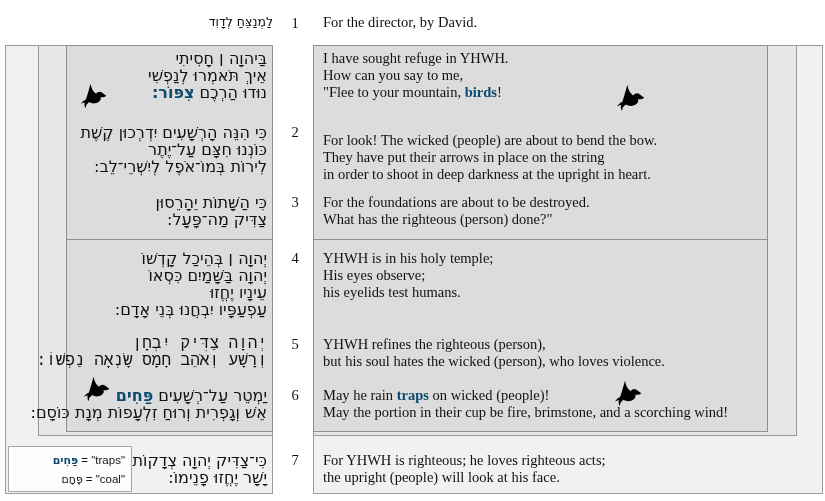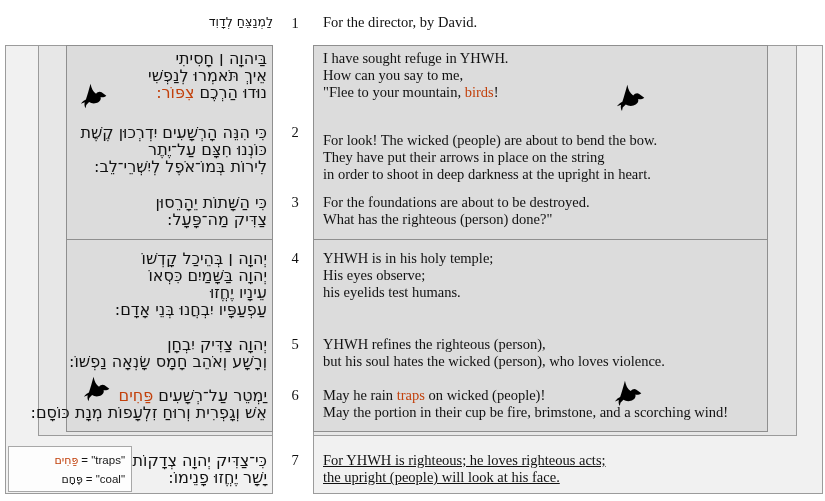--- a/index.html
+++ b/index.html
@@ -6,21 +6,21 @@
   .page{position:relative;width:825px;height:501px;background:#ffffff;
         font-family:"Liberation Serif",serif;color:#151515;overflow:hidden;}
   .box{position:absolute;box-sizing:border-box;border:1px solid #9b9b9b;}
   .outer{background:#f1f1f1;}
   .mid{background:#e7e7e7;}
   .inner{background:#dcdcdc;border-color:#8f8f8f;}
   .heb{position:absolute;font-family:"DejaVu Sans",sans-serif;font-size:16px;
        direction:rtl;text-align:right;white-space:nowrap;line-height:17px;color:#111;}
   .eng{position:absolute;font-size:14.5px;line-height:17px;white-space:nowrap;color:#111;}
   .tline{height:17px;}
-  .red{color:#c2410c;font-weight:normal;}
+  .red{color:#0c4a6e;font-weight:bold;}
   .vnum{position:absolute;left:284px;width:22px;text-align:center;
         font-size:14.5px;line-height:17px;color:#111;}
   .titleheb{position:absolute;font-family:"DejaVu Sans",sans-serif;font-size:12.5px;
         direction:rtl;text-align:right;white-space:nowrap;color:#111;}
   .dove{position:absolute;}
   .dove svg{display:block;}
   .legend{position:absolute;box-sizing:border-box;background:#fdfdfd;
           border:1px solid #a8a8a8;font-size:12px;line-height:18px;
           padding:4px 6px 0 4px;}
   .legend .lrow{display:flex;justify-content:flex-end;align-items:baseline;white-space:nowrap;}
@@ -66,21 +66,21 @@
   <div class="heb" style="left:68px;top:194px;width:199px;">
       <div class="tline"><span>כִּי הַשָּׁתוֹת יֵהָרֵסוּן</span></div>
       <div class="tline"><span>צַדִּיק מַה־פָּעָל:</span></div>
     </div>
   <div class="heb" style="left:68px;top:250px;width:199px;">
       <div class="tline"><span>יְהוָה ׀ בְּהֵיכַל קָדְשׁוֹ</span></div>
       <div class="tline"><span>יְהוָה בַּשָּׁמַיִם כִּסְאוֹ</span></div>
       <div class="tline"><span>עֵינָיו יֶחֱזוּ</span></div>
       <div class="tline"><span>עַפְעַפָּיו יִבְחֲנוּ בְּנֵי אָדָם:</span></div>
     </div>
-  <div class="heb" style="left:68px;top:336px;width:199px;">
+  <div class="heb" style="left:68px;top:336px;width:199px;font-family:Liberation Mono, monospace;">
       <div class="tline"><span>יְהוָה צַדִּיק יִבְחָן</span></div>
       <div class="tline"><span>וְרָשָׁע וְאֹהֵב חָמָס שָׂנְאָה נַפְשׁוֹ:</span></div>
     </div>
   <div class="heb" style="left:68px;top:387px;width:199px;">
       <div class="tline"><span>יַמְטֵר עַל־רְשָׁעִים </span><span class="red">פַּחִים</span></div>
       <div class="tline"><span>אֵשׁ וְגָפְרִית וְרוּחַ זִלְעָפוֹת מְנָת כּוֹסָם:</span></div>
     </div>
   <div class="heb" style="left:68px;top:452px;width:199px;">
       <div class="tline"><span>כִּי־צַדִּיק יְהוָה צְדָקוֹת אָהֵב</span></div>
       <div class="tline"><span>יָשָׁר יֶחֱזוּ פָנֵימוֹ:</span></div>
@@ -106,21 +106,21 @@
       <div class="tline"><span>his eyelids test humans.</span></div>
     </div>
   <div class="eng" style="left:323px;top:336px;">
       <div class="tline"><span>YHWH refines the righteous (person),</span></div>
       <div class="tline"><span>but his soul hates the wicked (person), who loves violence.</span></div>
     </div>
   <div class="eng" style="left:323px;top:387px;">
       <div class="tline"><span>May he rain </span><span class="red">traps</span><span> on wicked (people)!</span></div>
       <div class="tline"><span>May the portion in their cup be fire, brimstone, and a scorching wind!</span></div>
     </div>
-  <div class="eng" style="left:323px;top:452px;text-decoration:underline;">
+  <div class="eng" style="left:323px;top:452px;">
       <div class="tline"><span>For YHWH is righteous; he loves righteous acts;</span></div>
       <div class="tline"><span>the upright (people) will look at his face.</span></div>
     </div>
 
   <div class="dove" style="left:80px;top:83px;">
     <svg width="27" height="26" viewBox="0 0 32 30">
         <path fill="#000" d="M12.5 0.5 C13.5 6 15.5 10 19 12.2 C21 9.8 23.6 9.2 25.6 10.6 L31.2 14.6 C29.2 16.2 26.6 16.8 24.4 16.2 C25.4 19.6 23 22.4 19.2 23.4 C16 24.2 13 23.6 10.8 22.2 L7.4 25.6 L6.6 29.4 C5.2 27 5 24.6 5.6 22.4 L1 24.2 C3 21.4 5 19.8 7 19 C8.8 14 10.6 7.5 12.5 0.5 Z"></path>
       </svg>
   </div>
   <div class="dove" style="left:616px;top:84px;">

